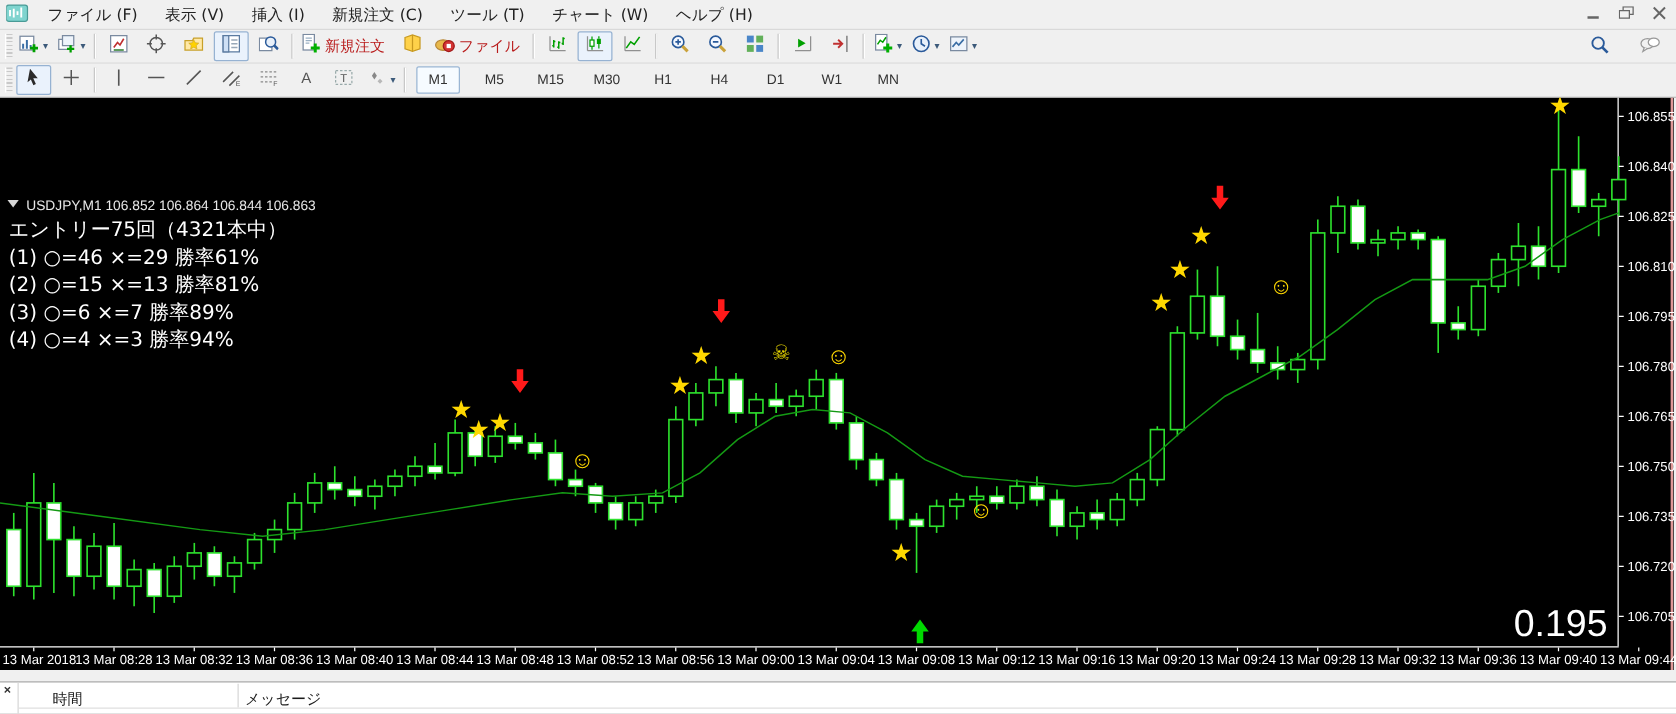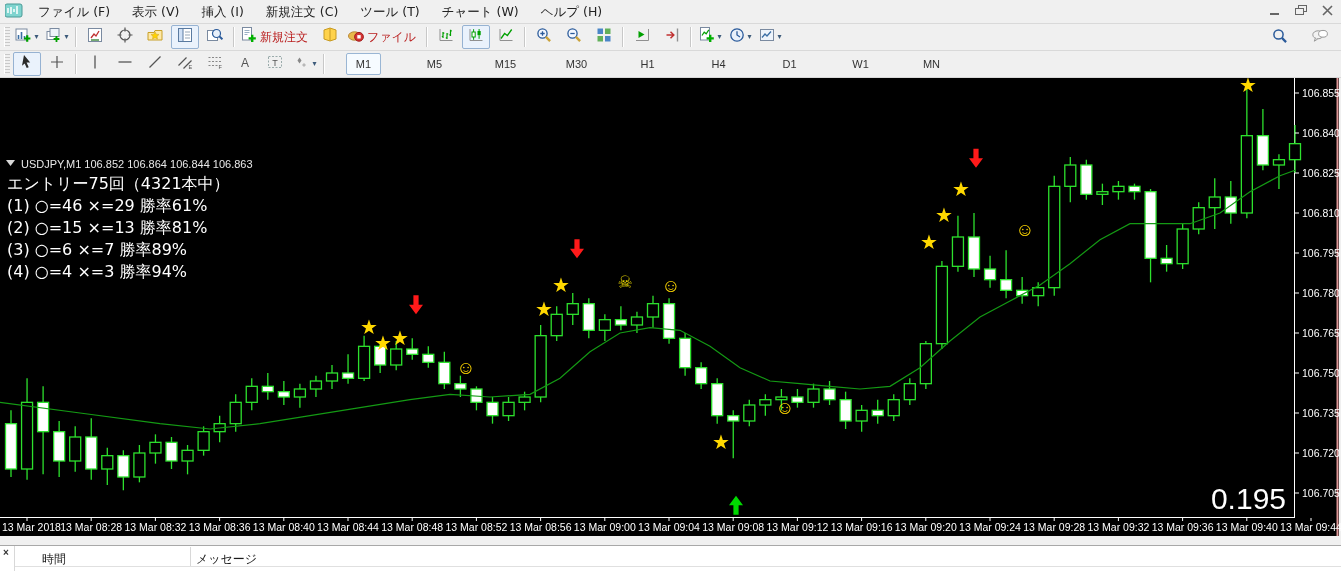--- a/index.html
+++ b/index.html
@@ -17,21 +17,21 @@
   #toolbar1{top:24px;}
   #toolbar2{top:51px;}
   .grip{width:5px;height:20px;margin:0 2px;background:repeating-linear-gradient(180deg,#c9c9c9 0 1px,#f0f0f0 1px 3px);border-left:1px solid #fff;}
   .tbtn{height:22px;min-width:24px;display:inline-flex;align-items:center;justify-content:center;
         border:1px solid transparent;border-radius:2px;padding:0 1px;margin:0 1px;gap:3px;}
   .tbtn.active{background:#eaf2fc;border:1px solid #96b2d2;}
   .tbtn .lbl{font-size:12px;color:#b91c1c;padding-right:4px;white-space:nowrap;}
   .caret{font-size:8px;color:#3c5a7a;line-height:1;}
   .sep{width:1px;height:20px;background:#c8c8c8;border-right:1px solid #fff;margin:0 3px;}
   .tfbtn{height:20px;min-width:27px;padding:0 3px;display:inline-flex;align-items:center;justify-content:center;
-         font-size:11px;color:#333;border:1px solid transparent;border-radius:2px;margin:0 18px;}
+         font-size:11px;color:#333;border:1px solid transparent;border-radius:2px;margin:0 5px;}
   .tfbtn.active{background:#f6fbff;border:1px solid #9ab6d4;}
   #tb1-right{position:absolute;right:6px;top:26px;display:flex;gap:10px;align-items:center;}
   
   #chartwrap{position:absolute;left:0;top:78px;width:1341px;height:458px;}
   svg text{font-family:"Liberation Sans",sans-serif;}
   .jp{font-family:"DejaVu Sans",sans-serif;}
   
   #terminal{position:absolute;left:0;top:545px;width:1341px;height:26px;background:#fff;border-top:1px solid #a8a8a8;}
   #term-close{position:absolute;left:3px;top:2px;font-size:10px;color:#333;font-weight:bold;line-height:1;}
   #term-strip{position:absolute;left:14px;top:0;width:1px;height:26px;background:#d8d8d8;}

